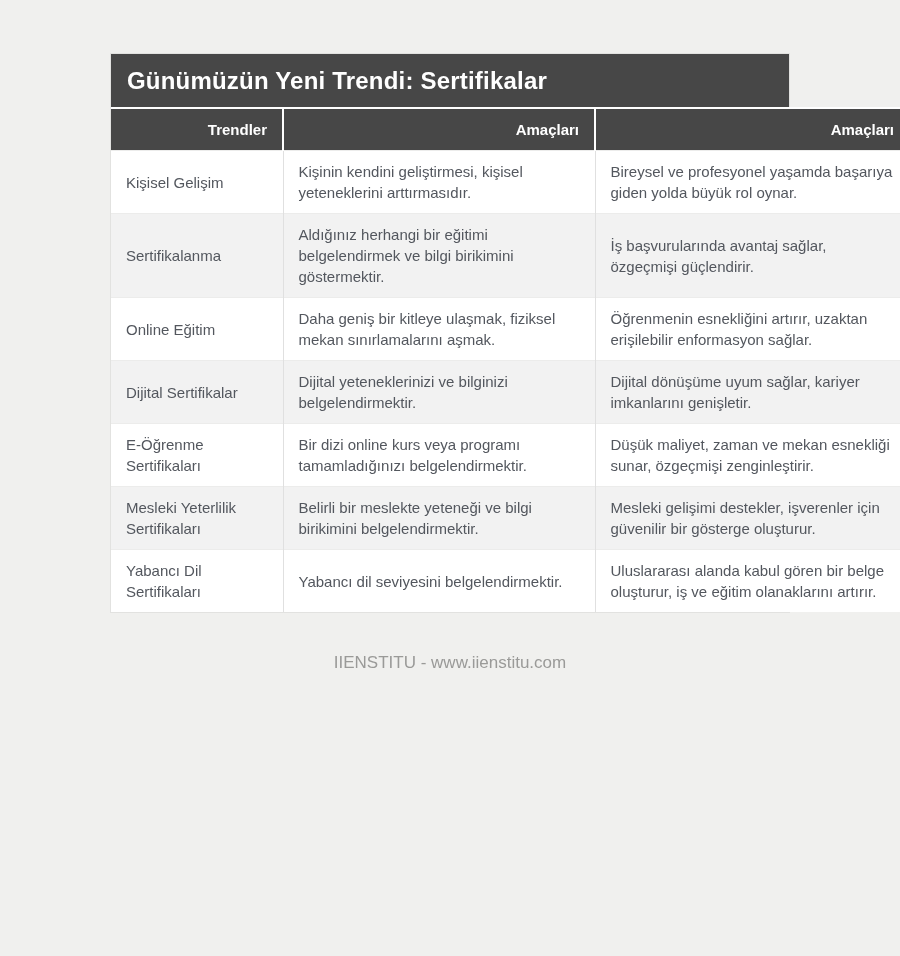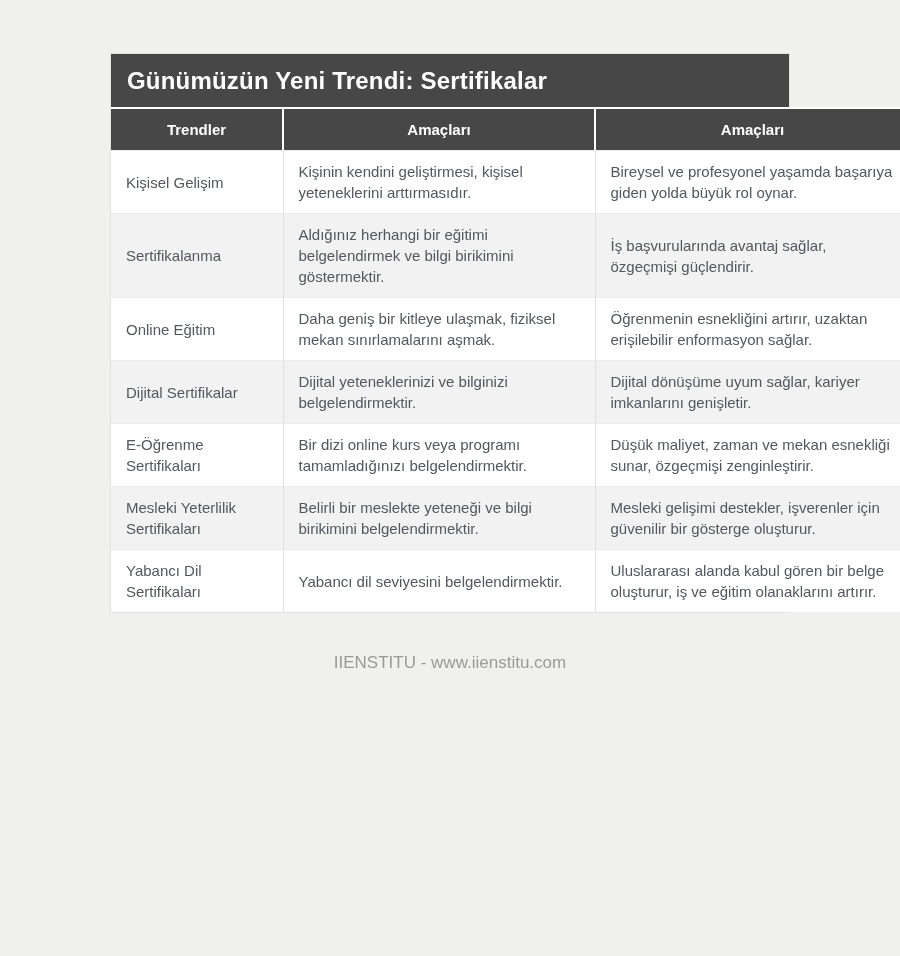--- a/index.html
+++ b/index.html
@@ -30,21 +30,21 @@
     table-layout: fixed;
   }
   col.c1 { width: 172px; }
   col.c2 { width: 312px; }
   col.c3 { width: 314px; }
   thead th {
     background: #474747;
     color: #ffffff;
     font-size: 15px;
     font-weight: bold;
-    text-align: center;
+    text-align: right;
     padding: 12px 15px;
     border-top: 2px solid #ffffff;
     border-left: 2px solid #ffffff;
   }
   thead th:first-child { border-left: none; }
   tbody td {
     font-size: 15px;
     line-height: 21px;
     color: #53575e;
     padding: 10px 15px;

